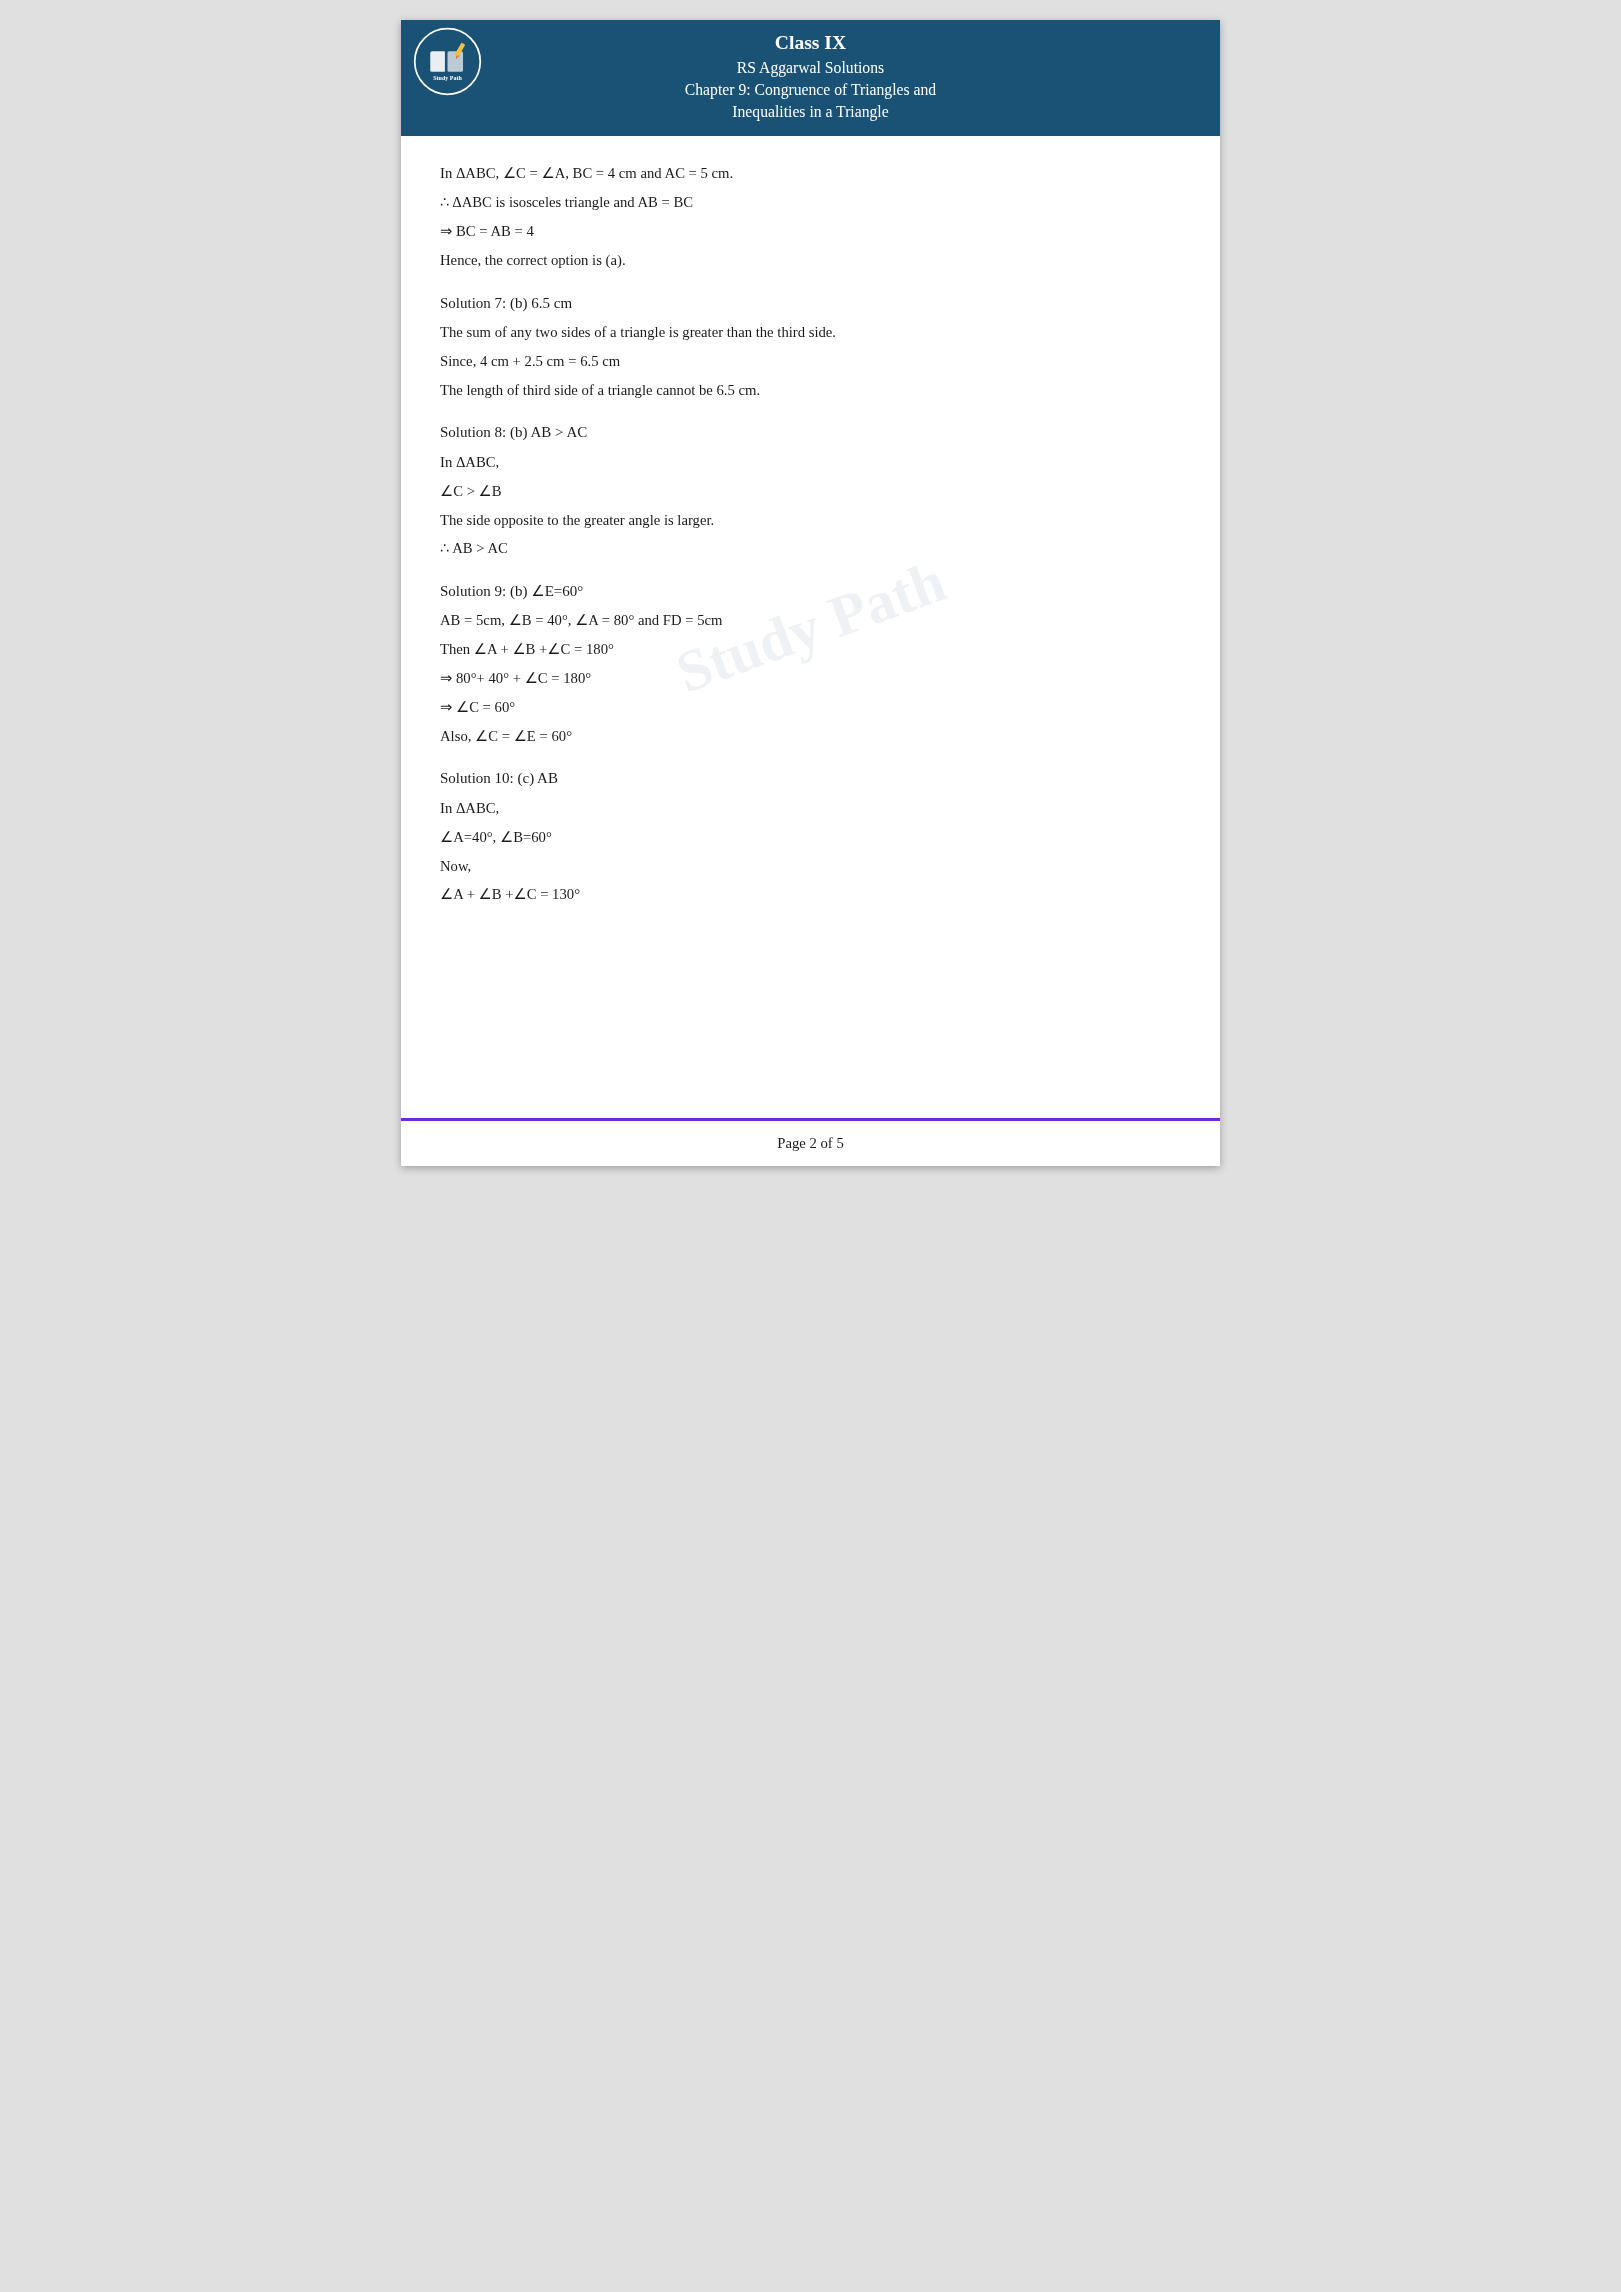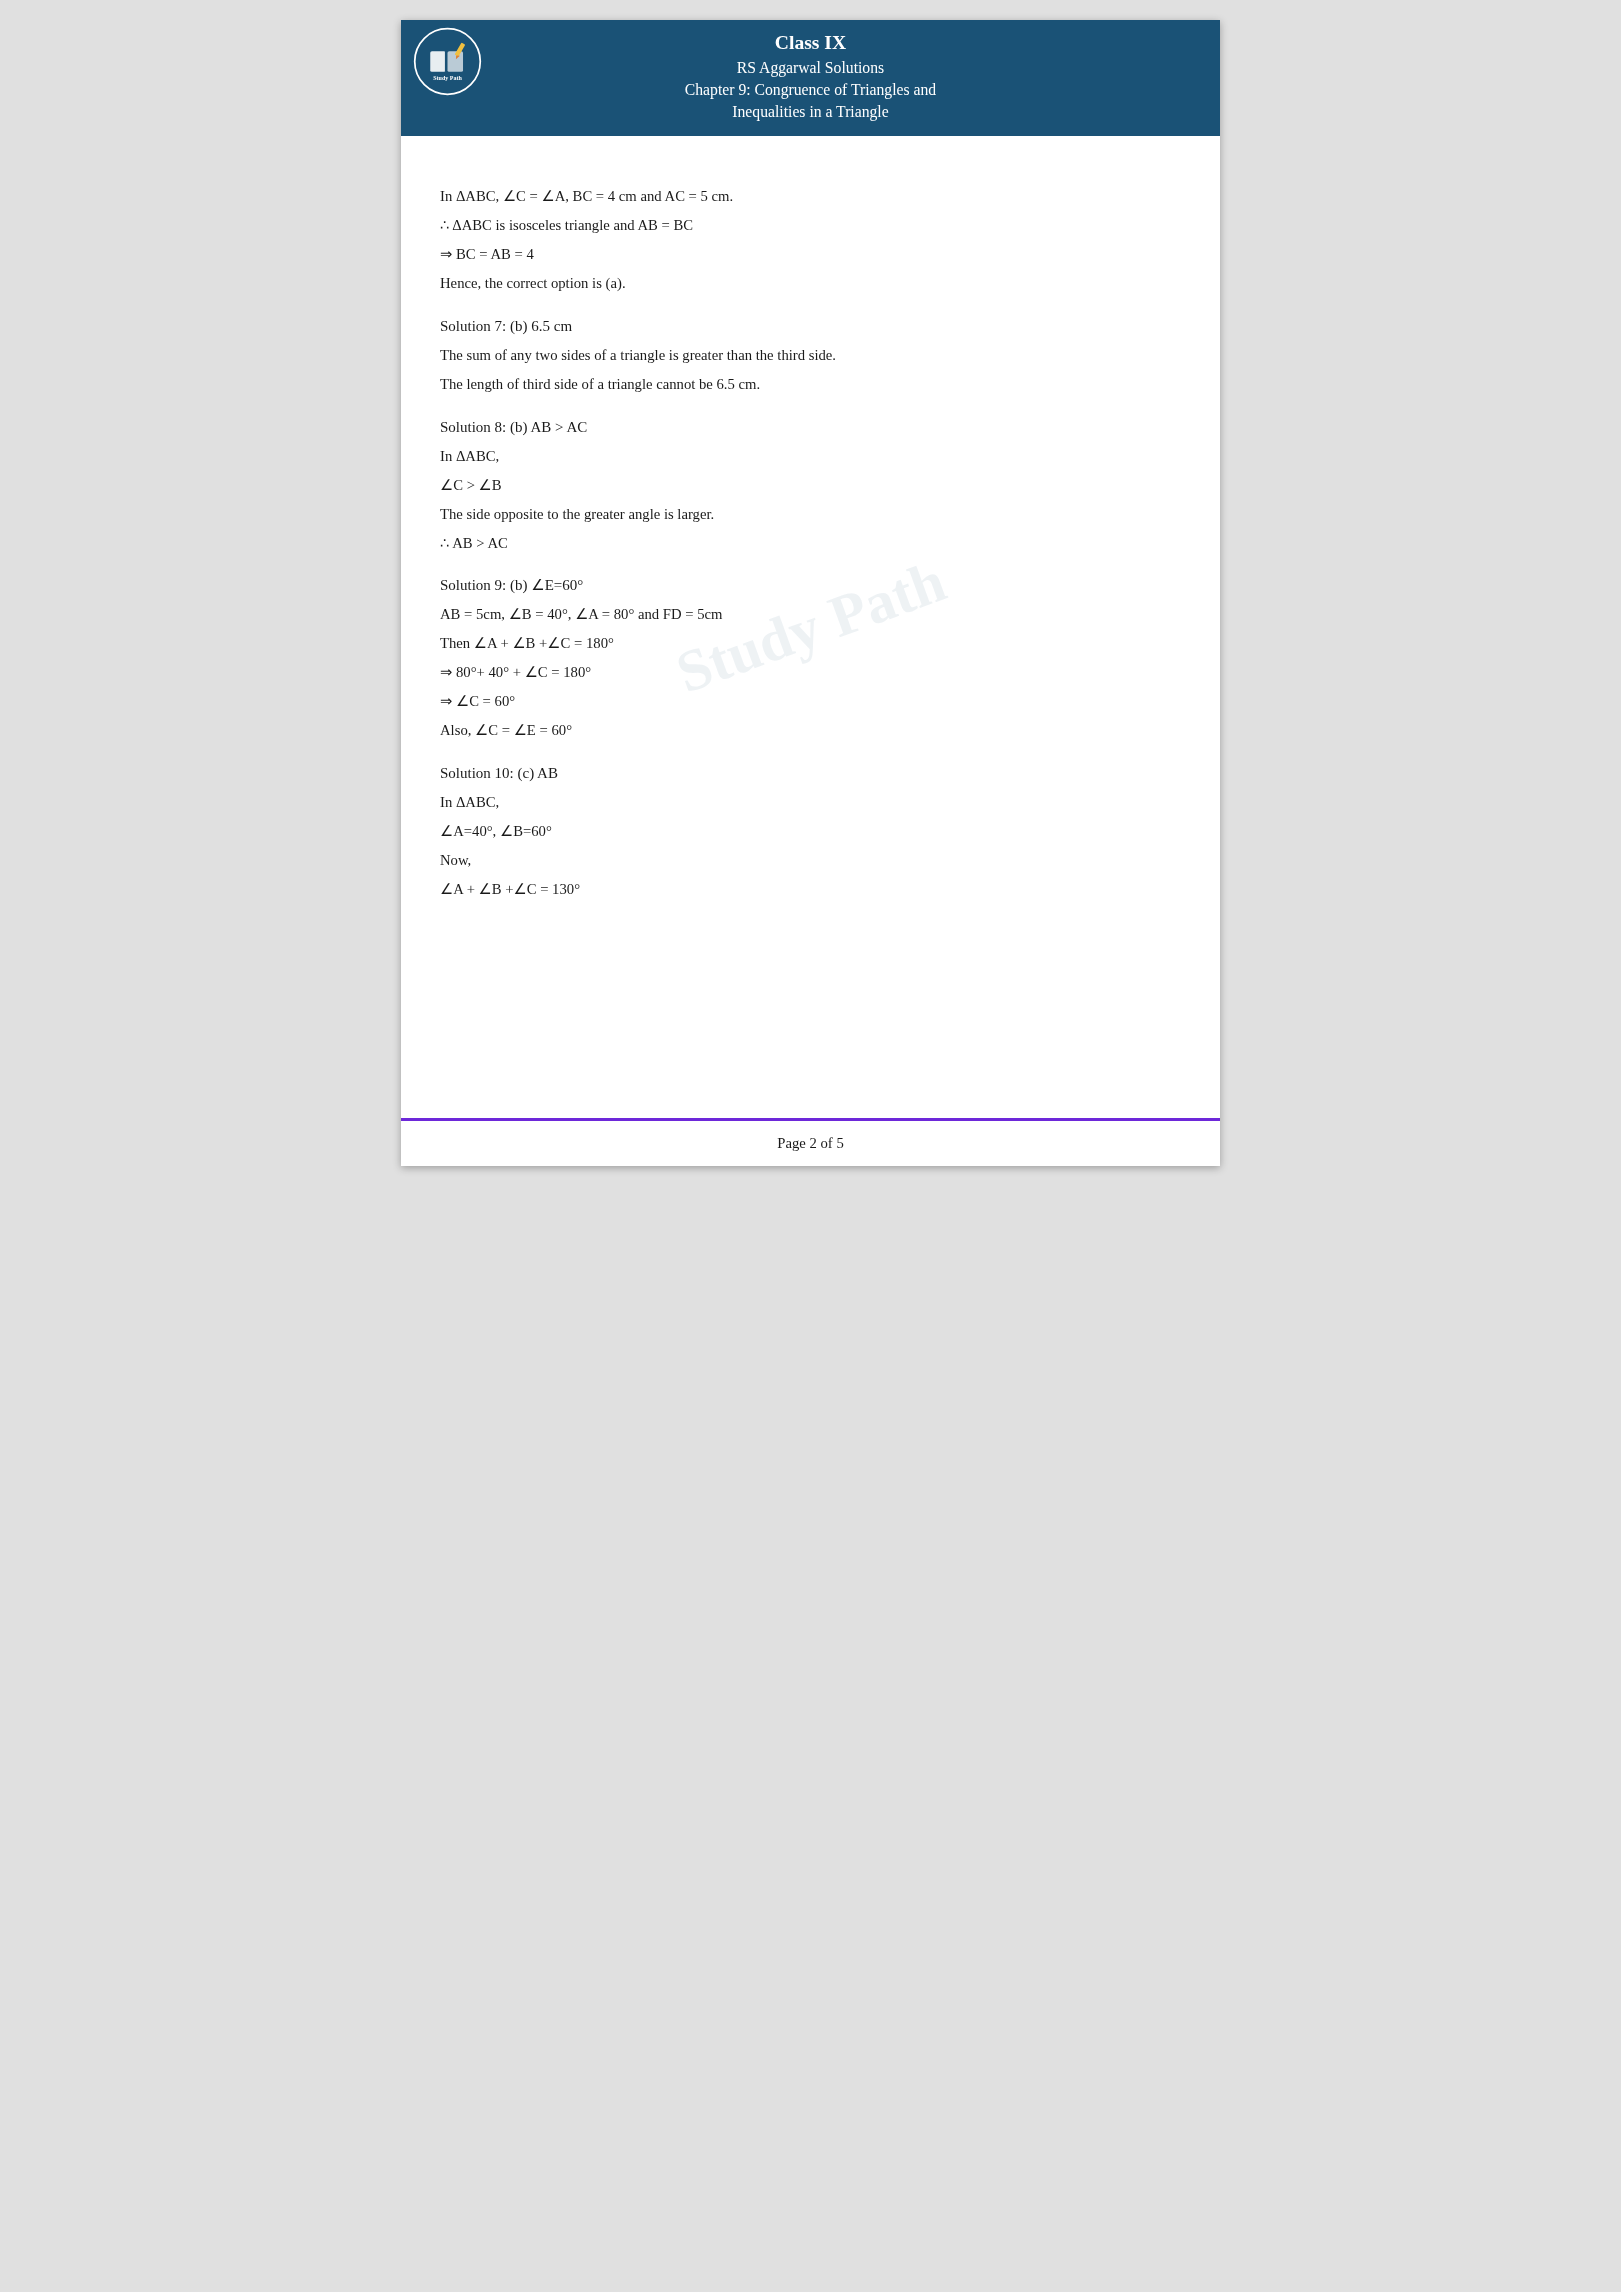--- a/index.html
+++ b/index.html
@@ -50,26 +50,25 @@
     }
     .header-subtitle {
       font-size: 15.7px;
       line-height: 1.4;
     }
     .header-chapter {
       font-size: 15.7px;
       line-height: 1.4;
     }
     .content {
-      padding: 36px 39px 39px 39px;
+      padding: 25px 39px 39px 39px;
       flex: 1;
       font-size: 14.7px;
       line-height: 1.7;
       color: #1a1a1a;
-      margin-top: 12px;
     }
     .content p {
       margin-bottom: 3.9px;
     }
     .content .block {
       margin-bottom: 13.7px;
     }
     .solution-header {
       color: #28b463;
       font-weight: bold;
@@ -146,20 +145,21 @@
         <p>∴ ΔABC is isosceles triangle and AB = BC</p>
         <p>⇒ BC = AB = 4</p>
         <p>Hence, the correct option is (a).</p>
       </div>
 
       <div class="block">
         <p class="solution-header">
           <span>Solution 7:</span><span> (b) 6.5 cm</span>
         </p>
         <p>The sum of any two sides of a triangle is greater than the third side.</p>
+        <p>Since, 4 cm + 2.5 cm = 6.5 cm</p>
         <p>The length of third side of a triangle cannot be 6.5 cm.</p>
       </div>
 
       <div class="block">
         <p class="solution-header">
           <span>Solution 8:</span><span> (b) AB &gt; AC</span>
         </p>
         <p>In ΔABC,</p>
         <p> ∠C &gt; ∠B</p>
         <p>The side opposite to the greater angle is larger.</p>

